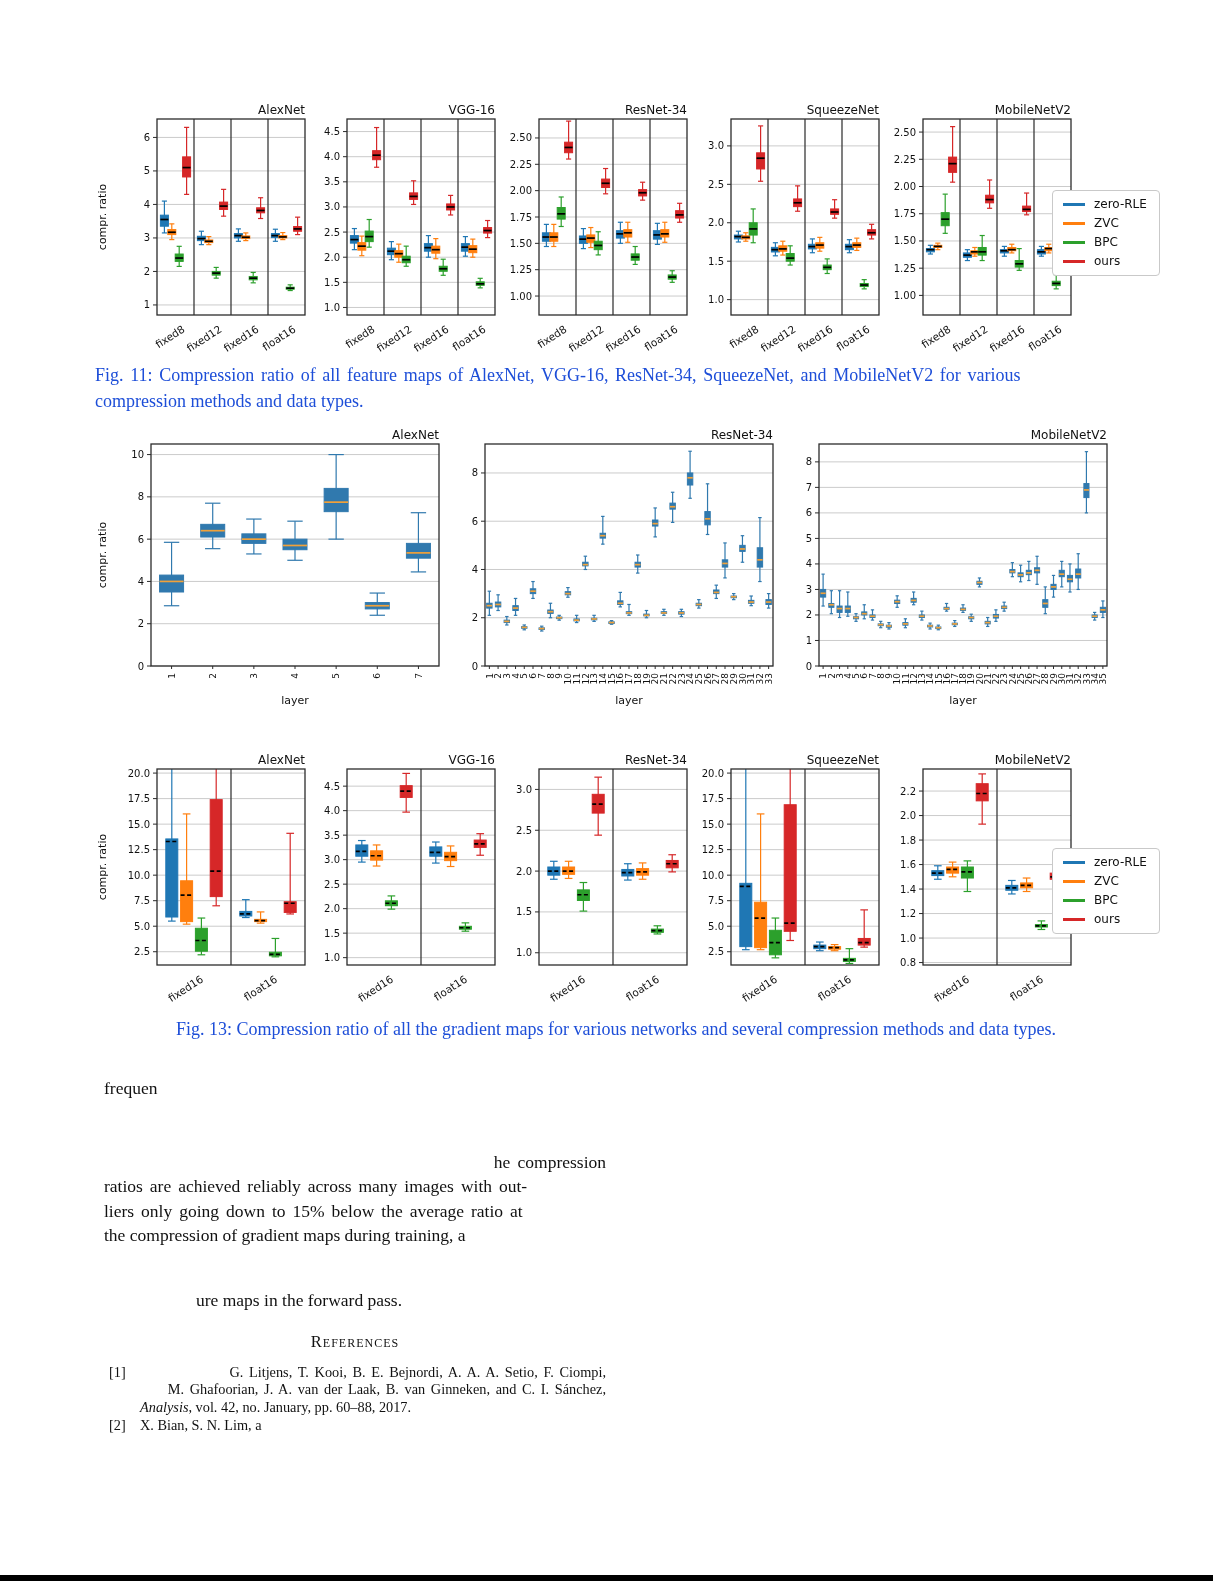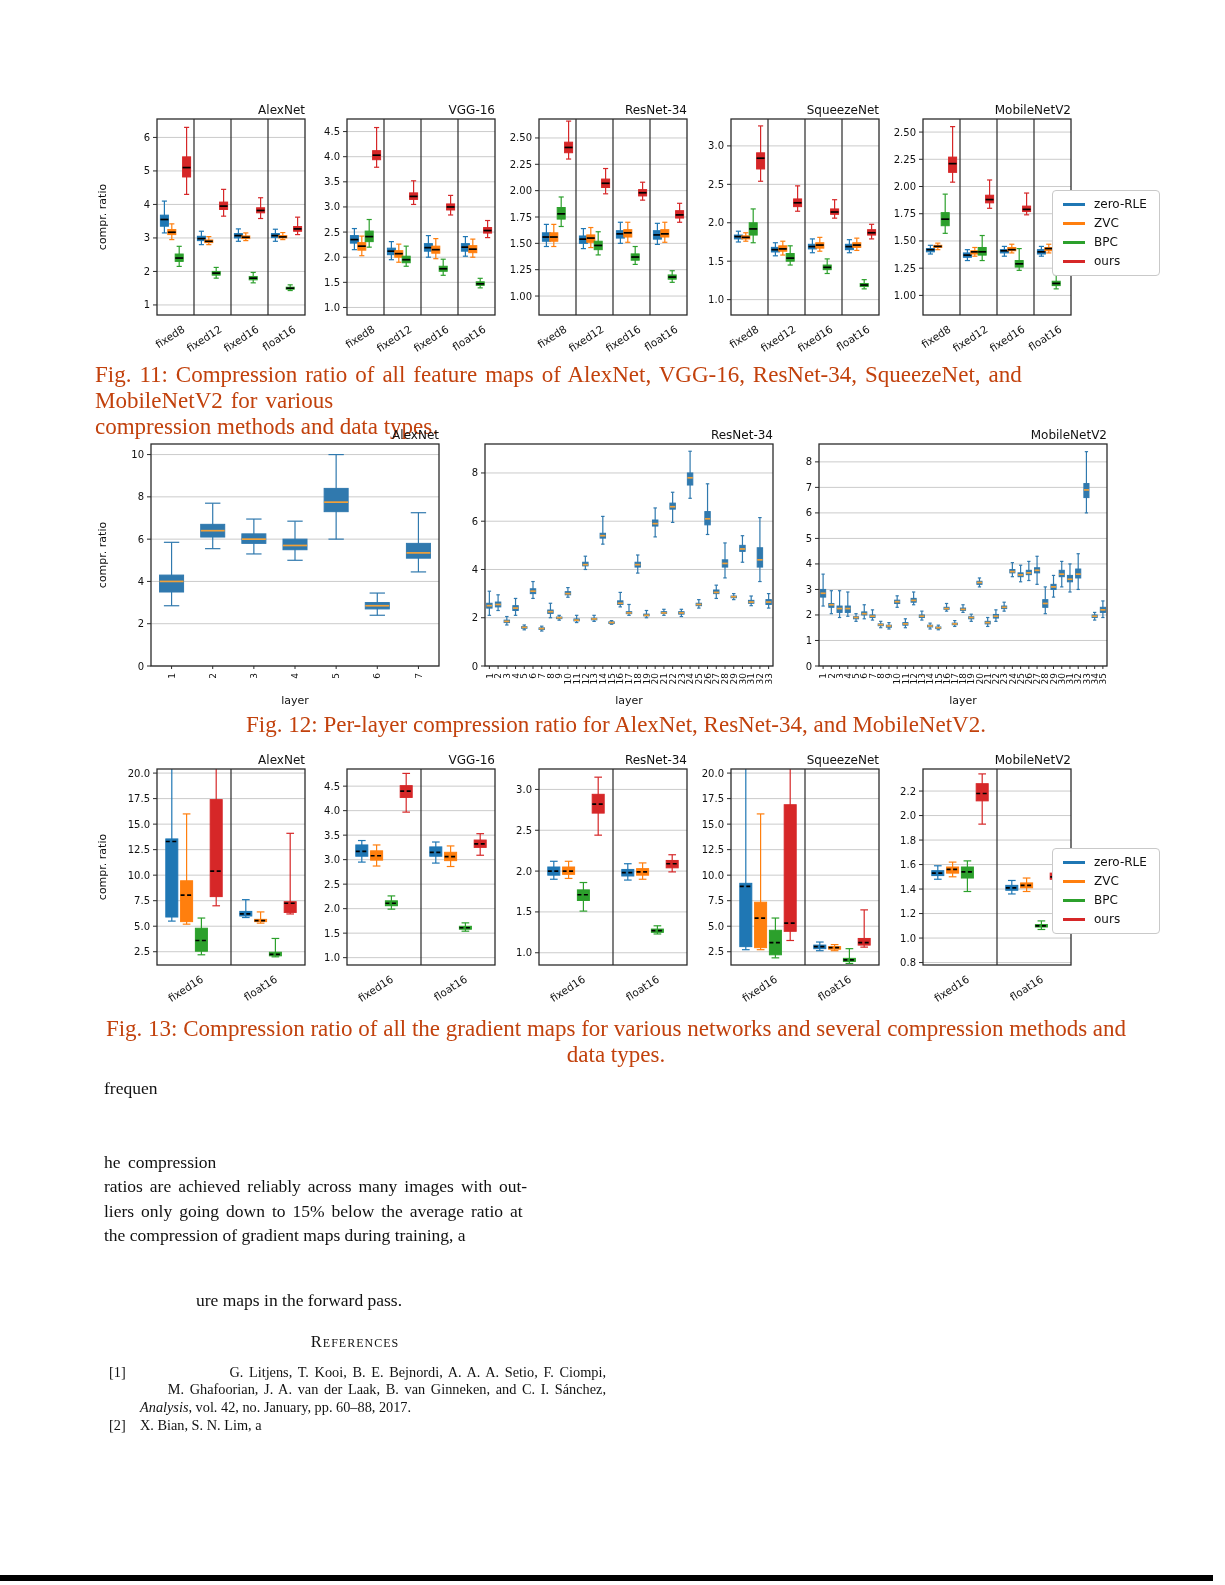--- a/index.html
+++ b/index.html
@@ -5,26 +5,26 @@
   html,body{margin:0;padding:0;background:#e9e9e9;}
   .page{position:relative;width:1225px;height:1585px;background:#ffffff;margin:0 auto;overflow:hidden;
         font-family:"Liberation Serif", serif;color:#111;}
   .figrow{position:absolute;display:flex;align-items:flex-start;}
   svg text{font-family:"DejaVu Sans", sans-serif;fill:#111;}
   .legend{position:absolute;background:#fff;border:1px solid #c9c9c9;border-radius:4px;
           padding:7px 12px 7px 10px;display:flex;flex-direction:column;gap:6px;}
   .legend-row{display:flex;align-items:center;gap:9px;}
   .legend-swatch{display:inline-block;width:22px;height:3px;}
   .legend-label{font-family:"DejaVu Sans", sans-serif;font-size:12px;line-height:13px;}
-  .caption{position:absolute;font-size:23px;line-height:26px;color:#c2410c;}
+  .caption{position:absolute;font-size:18px;line-height:26px;color:#1d4ed8;}
   .cap-line-just{word-spacing:2.2px;}
   .center{text-align:center;}
   .bodytext{position:absolute;left:104px;top:1076px;width:502px;font-size:17.5px;line-height:24.5px;}
   .para{margin-top:49px;}
-  .line-right{word-spacing:3px;}
+  .line-right{text-align:right;word-spacing:3px;}
   .line-just{word-spacing:2.6px;}
   .frag2{margin-top:40px;padding-left:92px;}
   .refhead{margin-top:18px;text-align:center;font-variant:small-caps;font-size:16.5px;letter-spacing:1px;}
   .reflist{margin-top:9px;font-size:14.3px;line-height:17.8px;}
   .ref-item{position:relative;padding-left:36px;}
   .ref-num{position:absolute;left:5px;top:0;}
   .jw{word-spacing:2.1px;text-align:right;}
   .bottom-bar{position:absolute;background:#000;}
 </style>
 </head>
@@ -1210,21 +1210,20 @@
         <text font-size="9" text-anchor="end" transform="translate(300.6285714285714 245) rotate(-90)">33</text>
         <line x1="305.65714285714284" x2="305.65714285714284" y1="238" y2="241" stroke="#2b2b2b" stroke-width="1"></line>
         <text font-size="9" text-anchor="end" transform="translate(308.85714285714283 245) rotate(-90)">34</text>
         <line x1="313.88571428571424" x2="313.88571428571424" y1="238" y2="241" stroke="#2b2b2b" stroke-width="1"></line>
         <text font-size="9" text-anchor="end" transform="translate(317.08571428571423 245) rotate(-90)">35</text>
         <text x="174" y="276" text-anchor="middle" font-size="11">layer</text>
         <text x="318" y="11" text-anchor="end" font-size="12">MobileNetV2</text>
       </svg>
     </div>
 
-  <div class="caption center" style="left:95px;top:712px;width:1042px;">Fig. 12: Per-layer compression ratio for AlexNet, ResNet-34, and MobileNetV2.</div>
 
   <div class="figrow" id="fig13" style="left:95px;top:753px;width:1130px;">
       <svg width="212" height="252">
         <line x1="62" x2="210" y1="198.72916666666666" y2="198.72916666666666" stroke="#cbcbcb" stroke-width="1"></line>
         <line x1="62" x2="210" y1="173.20833333333334" y2="173.20833333333334" stroke="#cbcbcb" stroke-width="1"></line>
         <line x1="62" x2="210" y1="147.6875" y2="147.6875" stroke="#cbcbcb" stroke-width="1"></line>
         <line x1="62" x2="210" y1="122.16666666666666" y2="122.16666666666666" stroke="#cbcbcb" stroke-width="1"></line>
         <line x1="62" x2="210" y1="96.64583333333331" y2="96.64583333333331" stroke="#cbcbcb" stroke-width="1"></line>
         <line x1="62" x2="210" y1="71.12499999999997" y2="71.12499999999997" stroke="#cbcbcb" stroke-width="1"></line>
         <line x1="62" x2="210" y1="45.60416666666666" y2="45.60416666666666" stroke="#cbcbcb" stroke-width="1"></line>

